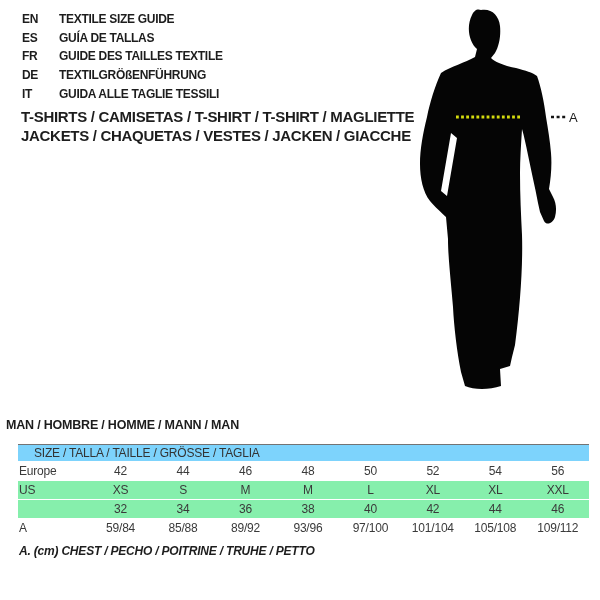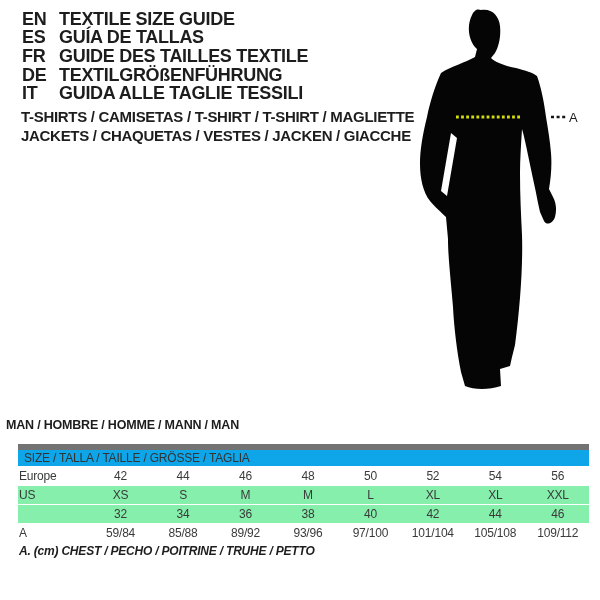--- a/index.html
+++ b/index.html
@@ -2,35 +2,35 @@
 <html><head>
 <meta charset="utf-8">
 <style>
   html,body{margin:0;padding:0;}
   body{
     width:600px;height:600px;position:relative;background:#ffffff;
     font-family:"Liberation Sans", sans-serif;color:#1d1d1d;overflow:hidden;
   }
   
   .lang-list{position:absolute;left:22px;top:10px;}
-  .lang-row{display:flex;height:18.6px;align-items:center;font-size:18px;font-weight:700;letter-spacing:-0.3px;}
+  .lang-row{display:flex;height:18.6px;align-items:center;font-size:12px;font-weight:700;letter-spacing:-0.3px;}
   .lang-code{width:37px;flex:0 0 37px;}
   
   .cats{position:absolute;left:21px;top:107px;font-size:15px;font-weight:700;letter-spacing:-0.3px;line-height:19px;}
   
   .figure-wrap{position:absolute;left:410px;top:5px;width:170px;height:390px;}
   
   .man-heading{position:absolute;left:6px;top:418px;font-size:12.5px;font-weight:700;letter-spacing:-0.2px;}
   
   .size-table{position:absolute;left:18px;top:444px;width:571px;border-collapse:collapse;table-layout:fixed;
               font-size:12px;color:#3a3a3a;letter-spacing:-0.2px;}
   .size-table td{height:16px;text-align:center;padding:1px 0;overflow:hidden;white-space:nowrap;}
   .size-table td.row-label{text-align:left;padding-left:1px;}
   .size-table tr{border-bottom:1px solid #ffffff;}
-  .size-table tr.header-row td{background:#0ea5e9;text-align:left;padding-left:6px;height:14px;color:#333;border-top:6px solid #737373;}
+  .size-table tr.header-row td{background:#7dd3fc;text-align:left;padding-left:16px;height:14px;color:#333;border-top:1px solid #737373;}
   .size-table tr.stripe{background:#86efac;}
   
   .footnote{position:absolute;left:19px;top:544px;font-size:12px;font-weight:700;letter-spacing:-0.2px;font-style:italic;}
 </style>
 </head>
 <body>
 
 <div class="lang-list">
   <div class="lang-row">
     <span class="lang-code">EN</span>

